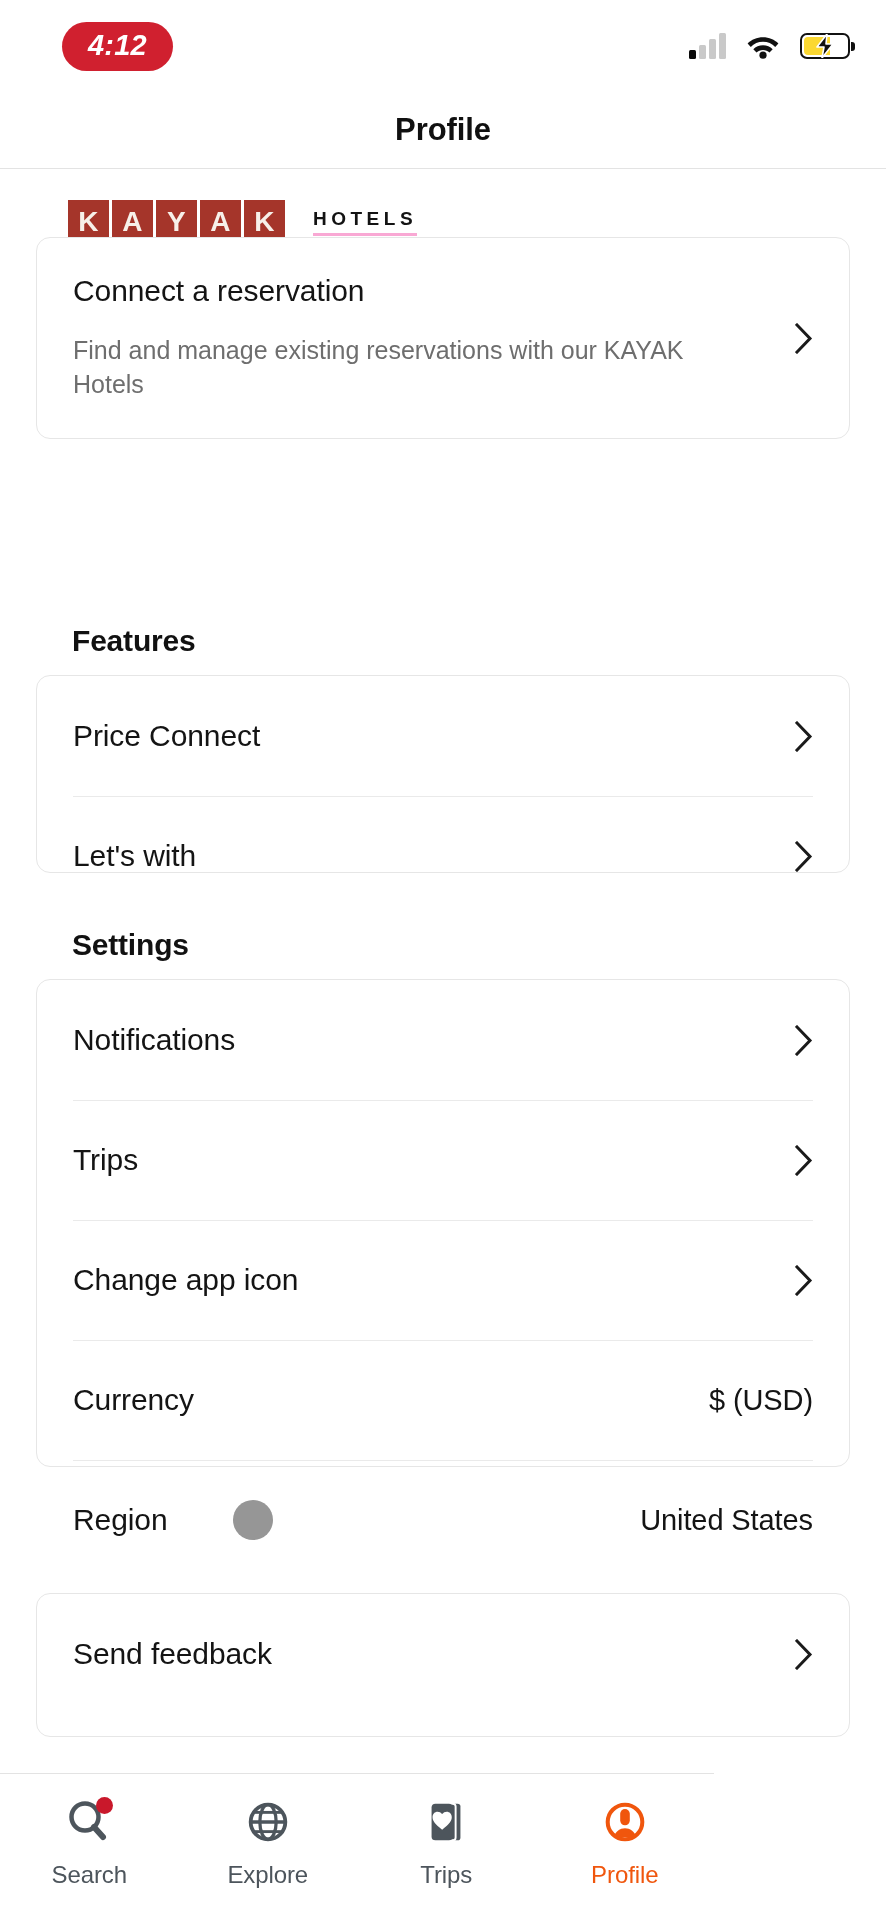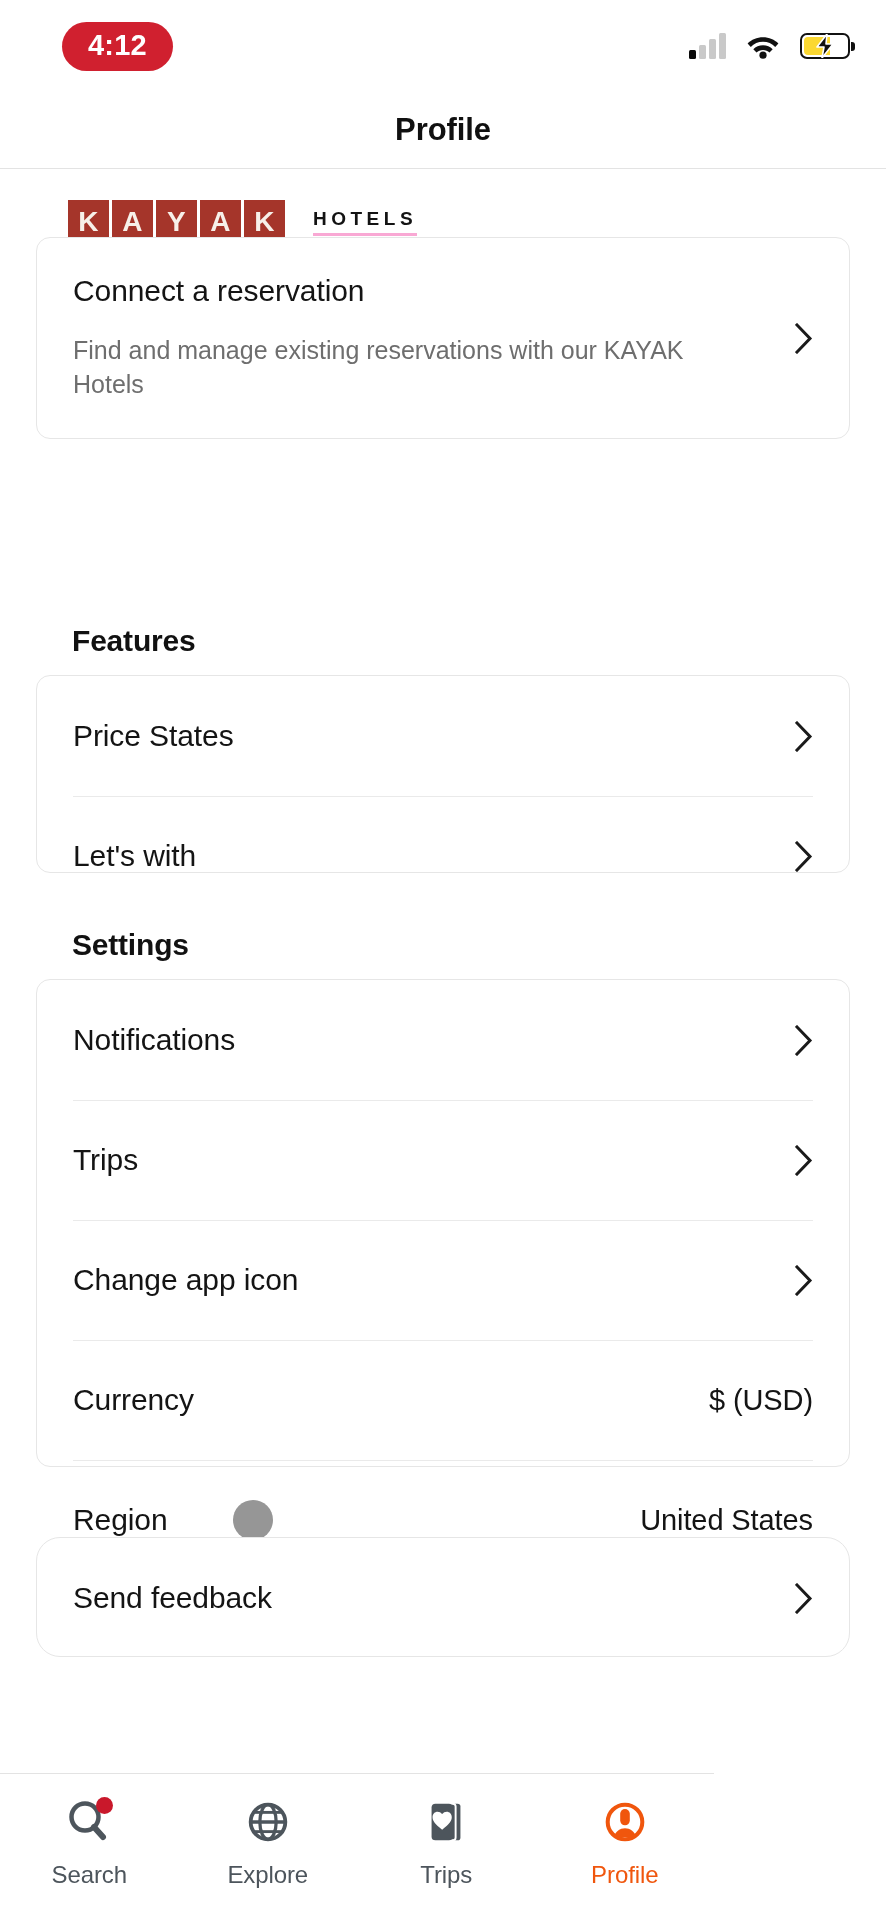--- a/index.html
+++ b/index.html
@@ -24,20 +24,21 @@
   
   .statusbar {
     position: absolute;
     top: 0; left: 0;
     width: 886px;
     height: 92px;
     display: flex;
     align-items: center;
     justify-content: space-between;
     padding: 0 36px 0 62px;
+    font-style: italic;
   }
 
   .time-pill {
     background: #D0202F;
     color: #ffffff;
     font-size: 29px;
     font-weight: bold;
     border-radius: 32px;
     padding: 9px 26px 11px 26px;
     letter-spacing: 0.2px;
@@ -238,21 +239,21 @@
 
   .chev {
     width: 18px;
     height: 31px;
     flex: 0 0 auto;
     display: block;
   }
 
   #card-features { top: 506px; height: 198px; }
   #card-settings { top: 810px; height: 488px; }
-  #card-more    { top: 1368px; height: 120px; border-radius: 24px; }
+  #card-more    { top: 1424px; height: 144px; }
 
   
   .touch-dot {
     position: absolute;
     left: 196px;
     top: 50%;
     transform: translateY(-50%);
     width: 40px;
     height: 40px;
     border-radius: 50%;
@@ -355,21 +356,21 @@
         </div>
         <svg class="chev" viewBox="0 0 18 31">
           <polyline points="2,2 15,15.5 2,29" fill="none" stroke="#1a1a1a" stroke-width="3" stroke-linecap="square"></polyline>
         </svg>
       </div>
     </div>
 
     <div class="section-title" style="top:455px">Features</div>
     <div class="card" id="card-features">
       <div class="row">
-        <div class="row-label">Price States</div>
+        <div class="row-label">Price Connect</div>
         <div class="row-spacer"></div>
         <svg class="chev" viewBox="0 0 18 31">
           <polyline points="2,2 15,15.5 2,29" fill="none" stroke="#1a1a1a" stroke-width="3" stroke-linecap="square"></polyline>
         </svg>
       </div>
       <div class="row">
         <div class="row-label">Let's with</div>
         <div class="row-spacer"></div>
         <svg class="chev" viewBox="0 0 18 31">
           <polyline points="2,2 15,15.5 2,29" fill="none" stroke="#1a1a1a" stroke-width="3" stroke-linecap="square"></polyline>

